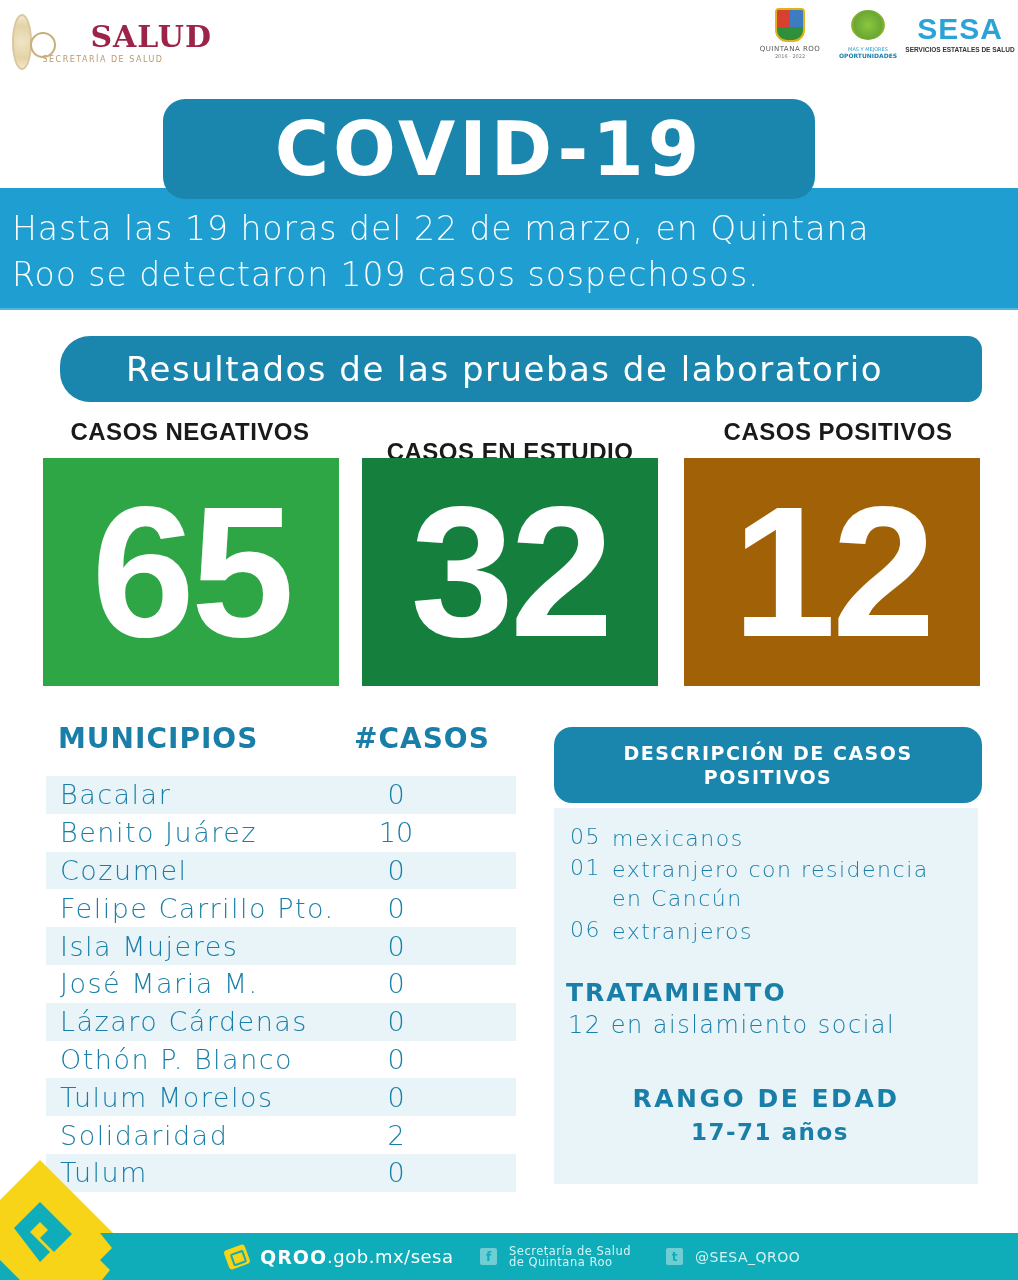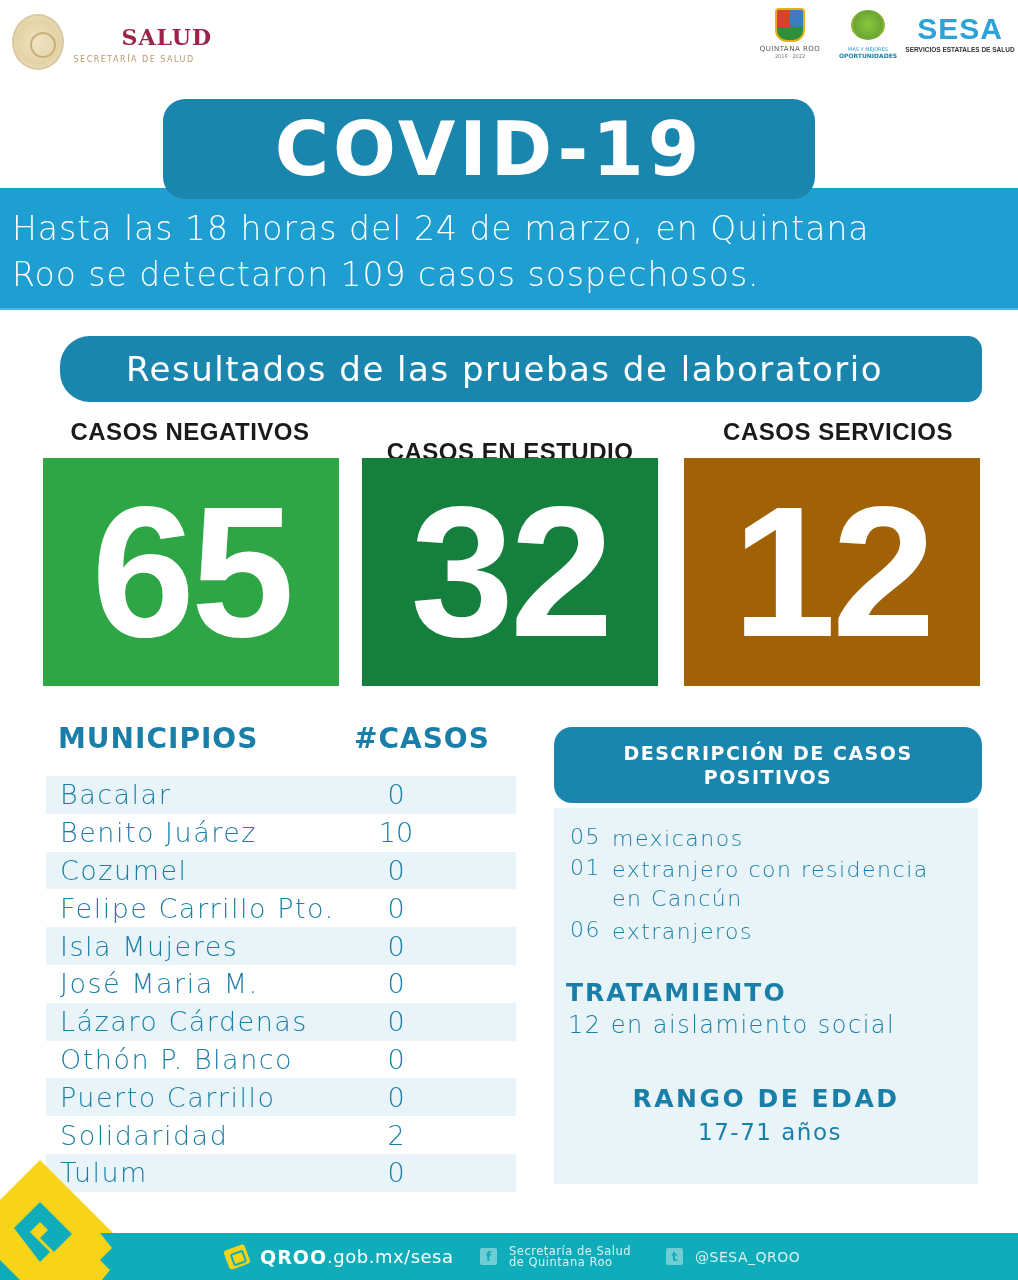--- a/index.html
+++ b/index.html
@@ -4,21 +4,21 @@
 <style>
   * { box-sizing: border-box; margin: 0; padding: 0; }
   html, body { width: 1018px; height: 1280px; background: #ffffff; overflow: hidden; }
   body { position: relative; font-family: "DejaVu Sans", sans-serif; color: #1a7fa8; }
 
   
   .logo-salud { position: absolute; left: 12px; top: 12px; width: 200px; height: 60px; display: flex; align-items: center; }
   .seal { width: 56px; height: 56px; border-radius: 50%; border: 2px solid #d9c8a0; background: radial-gradient(circle, #efe4c6 0%, #e4d3a5 60%, #f3ead2 100%); position: relative; }
   .seal::after { content: ""; position: absolute; left: 16px; top: 16px; width: 22px; height: 22px; border-radius: 50%; border: 2px solid #c9b07a; }
   .salud-text { margin-left: 10px; display: flex; flex-direction: column; }
-  .salud-title { font-family: "DejaVu Serif", serif; font-weight: bold; font-size: 22px; color: #9d2449; letter-spacing: 1px; line-height: 32px; margin-left: 48px; }
+  .salud-title { font-family: "DejaVu Serif", serif; font-weight: bold; font-size: 30px; color: #9d2449; letter-spacing: 1px; line-height: 32px; margin-left: 48px; }
   .salud-sub { font-family: "DejaVu Sans", sans-serif; font-size: 8px; color: #b8996a; letter-spacing: 1.5px; margin-top: 2px; }
 
   .logo-qroo { position: absolute; left: 755px; top: 8px; width: 70px; height: 62px; display: flex; flex-direction: column; align-items: center; }
   .shield { width: 30px; height: 34px; background: #2f8f3b; border: 2px solid #e3b21a; border-radius: 4px 4px 12px 12px; position: relative; overflow: hidden; }
   .shield::before { content: ""; position: absolute; left: 0; top: 0; width: 50%; height: 55%; background: #d9402f; }
   .shield::after { content: ""; position: absolute; right: 0; top: 0; width: 50%; height: 55%; background: #3b7dc0; }
   .qroo-label { font-size: 7px; color: #555; margin-top: 3px; letter-spacing: 0.5px; }
   .qroo-years { font-size: 5px; color: #777; }
 
   .logo-oport { position: absolute; left: 838px; top: 10px; width: 60px; height: 58px; display: flex; flex-direction: column; align-items: center; }
@@ -56,21 +56,21 @@
   
   .desc-pill { position: absolute; left: 554px; top: 727px; width: 428px; height: 76px; background: #1b86ad; border-radius: 18px; display: flex; flex-direction: column; align-items: center; justify-content: center; }
   .desc-title { font-family: "DejaVu Sans", sans-serif; font-weight: bold; font-size: 19px; color: #ffffff; letter-spacing: 1.5px; line-height: 24px; text-align: center; }
   .desc-box { position: absolute; left: 554px; top: 808px; width: 424px; height: 376px; background: #e8f4f8; }
   .desc-item { position: absolute; left: 16px; font-family: "DejaVu Sans", sans-serif; font-size: 22px; color: #1a7fa8; letter-spacing: 1.5px; font-weight: 300; display: flex; }
   .desc-num { width: 42px; }
   .desc-text { width: 340px; line-height: 29px; }
   .treat-head { position: absolute; left: 12px; top: 170px; font-family: "DejaVu Sans", sans-serif; font-weight: bold; font-size: 25px; color: #1a7fa8; letter-spacing: 2px; }
   .treat-text { position: absolute; left: 14px; top: 203px; font-family: "DejaVu Sans", sans-serif; font-size: 24px; color: #1a7fa8; letter-spacing: 1.5px; font-weight: 300; }
   .age-head { position: absolute; left: 0; width: 424px; top: 276px; text-align: center; font-family: "DejaVu Sans", sans-serif; font-weight: bold; font-size: 25px; color: #1a7fa8; letter-spacing: 2.5px; }
-  .age-text { position: absolute; left: 0; width: 424px; top: 311px; text-align: center; font-family: "DejaVu Sans", sans-serif; font-size: 23px; color: #1a7fa8; letter-spacing: 1.5px; font-weight: 400; padding-left: 8px; }
+  .age-text { position: absolute; left: 0; width: 424px; top: 311px; text-align: center; font-family: "DejaVu Sans", sans-serif; font-size: 23px; color: #1a7fa8; letter-spacing: 1.5px; font-weight: 700; padding-left: 8px; }
 
   
   .footer { position: absolute; left: 0; top: 1233px; width: 1018px; height: 47px; background: #0fadb9; }
   .deco { position: absolute; left: 0; top: 1160px; width: 130px; height: 120px; }
   .footer-item { position: absolute; top: 1233px; height: 47px; display: flex; align-items: center; color: #ffffff; }
   .qroo-icon { width: 22px; height: 20px; background: #f7d417; transform: rotate(-20deg); border-radius: 3px; position: relative; margin-right: 12px; }
   .qroo-icon::after { content: ""; position: absolute; left: 5px; top: 5px; width: 10px; height: 9px; border: 2px solid #0fadb9; border-radius: 2px; }
   .web-bold { font-family: "DejaVu Sans", sans-serif; font-weight: bold; font-size: 19px; letter-spacing: 1px; }
   .web-rest { font-family: "DejaVu Sans", sans-serif; font-size: 18px; letter-spacing: 0.5px; }
   .fb-icon, .tw-icon { width: 17px; height: 17px; background: #6fcdd4; border-radius: 2px; display: flex; align-items: center; justify-content: center; font-family: "DejaVu Sans", sans-serif; font-weight: bold; font-size: 12px; color: #0fadb9; margin-right: 12px; }
@@ -103,31 +103,31 @@
 <div class="logo-sesa">
   <span class="sesa-title">SESA</span>
   <span class="sesa-sub">SERVICIOS ESTATALES DE SALUD</span>
 </div>
 
 <div class="covid-band"></div>
 <div class="covid-pill">
   <span class="covid-title">COVID-19</span>
 </div>
 <div class="covid-sub">
-  <div>Hasta las 18 horas del 24 de marzo, en Quintana</div>
+  <div>Hasta las 19 horas del 22 de marzo, en Quintana</div>
   <div>Roo se detectaron 109 casos sospechosos.</div>
 </div>
 
 <div class="results-pill">
   <span class="results-title">Resultados de las pruebas de laboratorio</span>
 </div>
 
 <div class="stat-label" style="left:42px; width:296px;">CASOS NEGATIVOS</div>
 <div class="stat-label" style="left:362px; width:296px;margin-top:20px;">CASOS EN ESTUDIO</div>
-<div class="stat-label" style="left:690px; width:296px;">CASOS SERVICIOS</div>
+<div class="stat-label" style="left:690px; width:296px;">CASOS POSITIVOS</div>
 
 <div class="stat-card" style="left:43px; background:#2ea646;">
   <span class="stat-value">65</span>
 </div>
 <div class="stat-card" style="left:362px; background:#15803d;">
   <span class="stat-value">32</span>
 </div>
 <div class="stat-card" style="left:684px; background:#a16207;">
   <span class="stat-value">12</span>
 </div>
@@ -162,21 +162,21 @@
   </div>
   <div class="muni-row shaded">
     <span class="muni-name">Lázaro Cárdenas</span>
     <span class="muni-count">0</span>
   </div>
   <div class="muni-row">
     <span class="muni-name">Othón P. Blanco</span>
     <span class="muni-count">0</span>
   </div>
   <div class="muni-row shaded">
-    <span class="muni-name">Puerto Carrillo</span>
+    <span class="muni-name">Tulum Morelos</span>
     <span class="muni-count">0</span>
   </div>
   <div class="muni-row">
     <span class="muni-name">Solidaridad</span>
     <span class="muni-count">2</span>
   </div>
   <div class="muni-row shaded">
     <span class="muni-name">Tulum</span>
     <span class="muni-count">0</span>
   </div>

